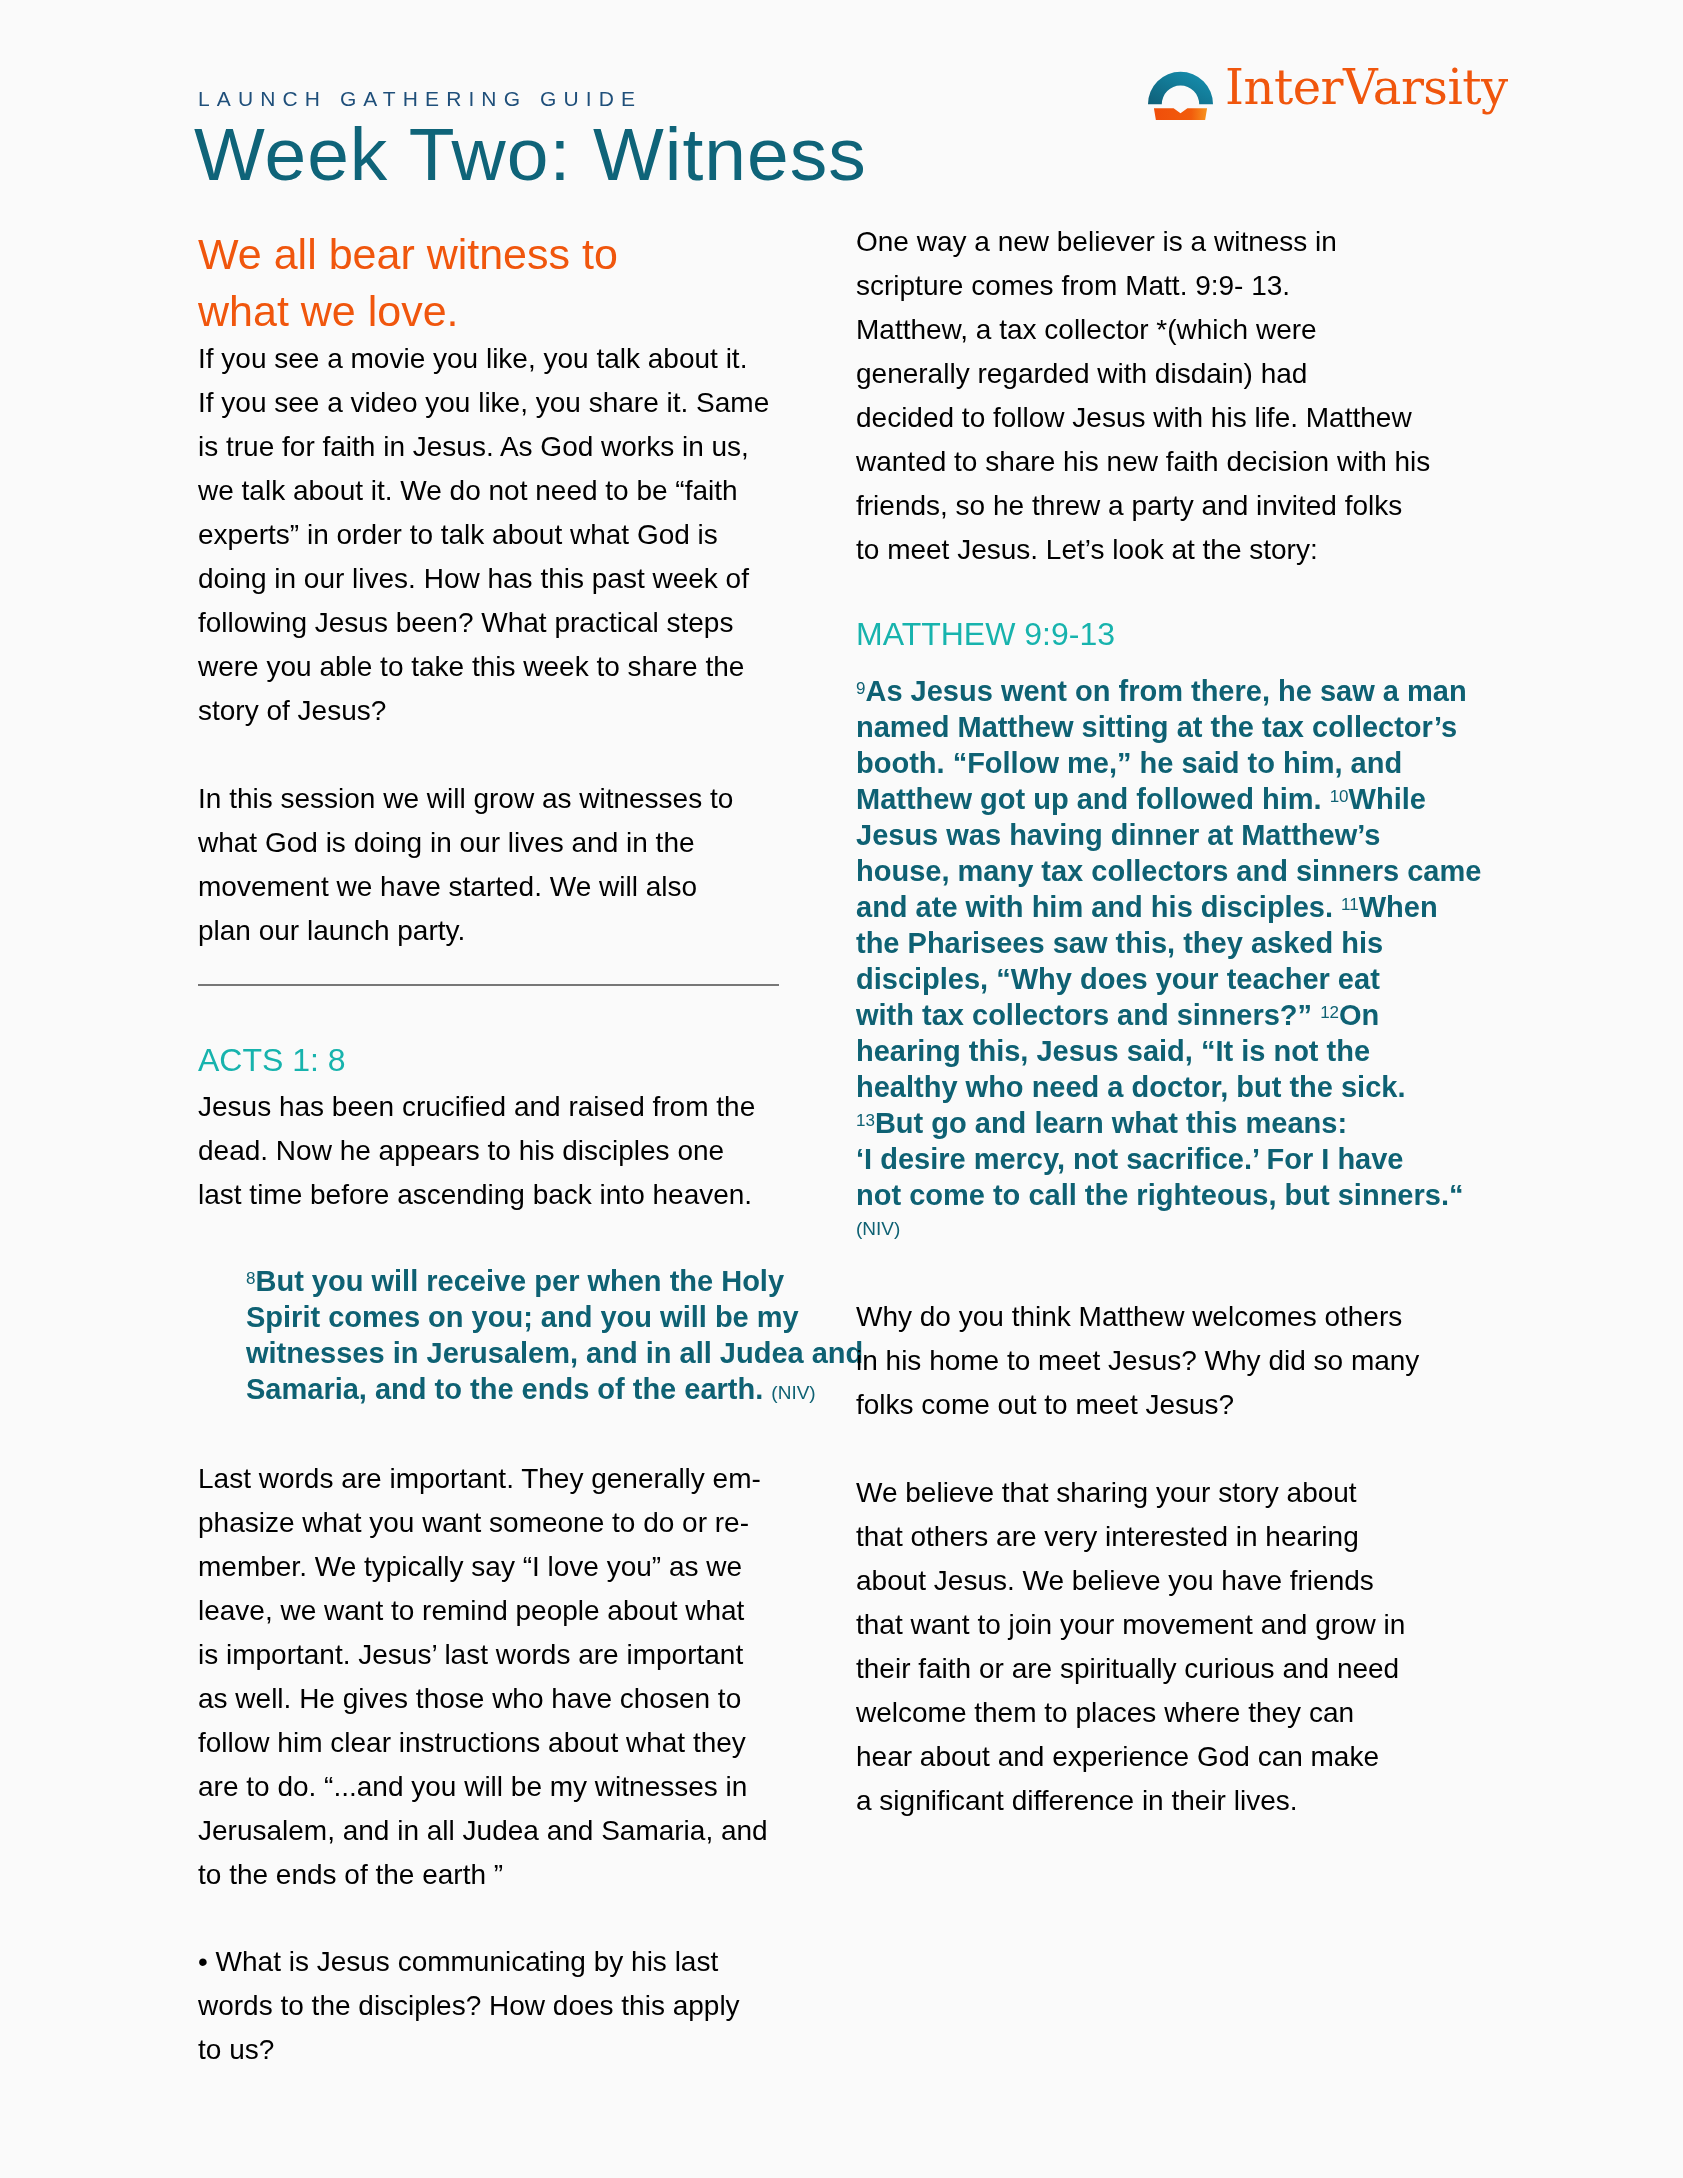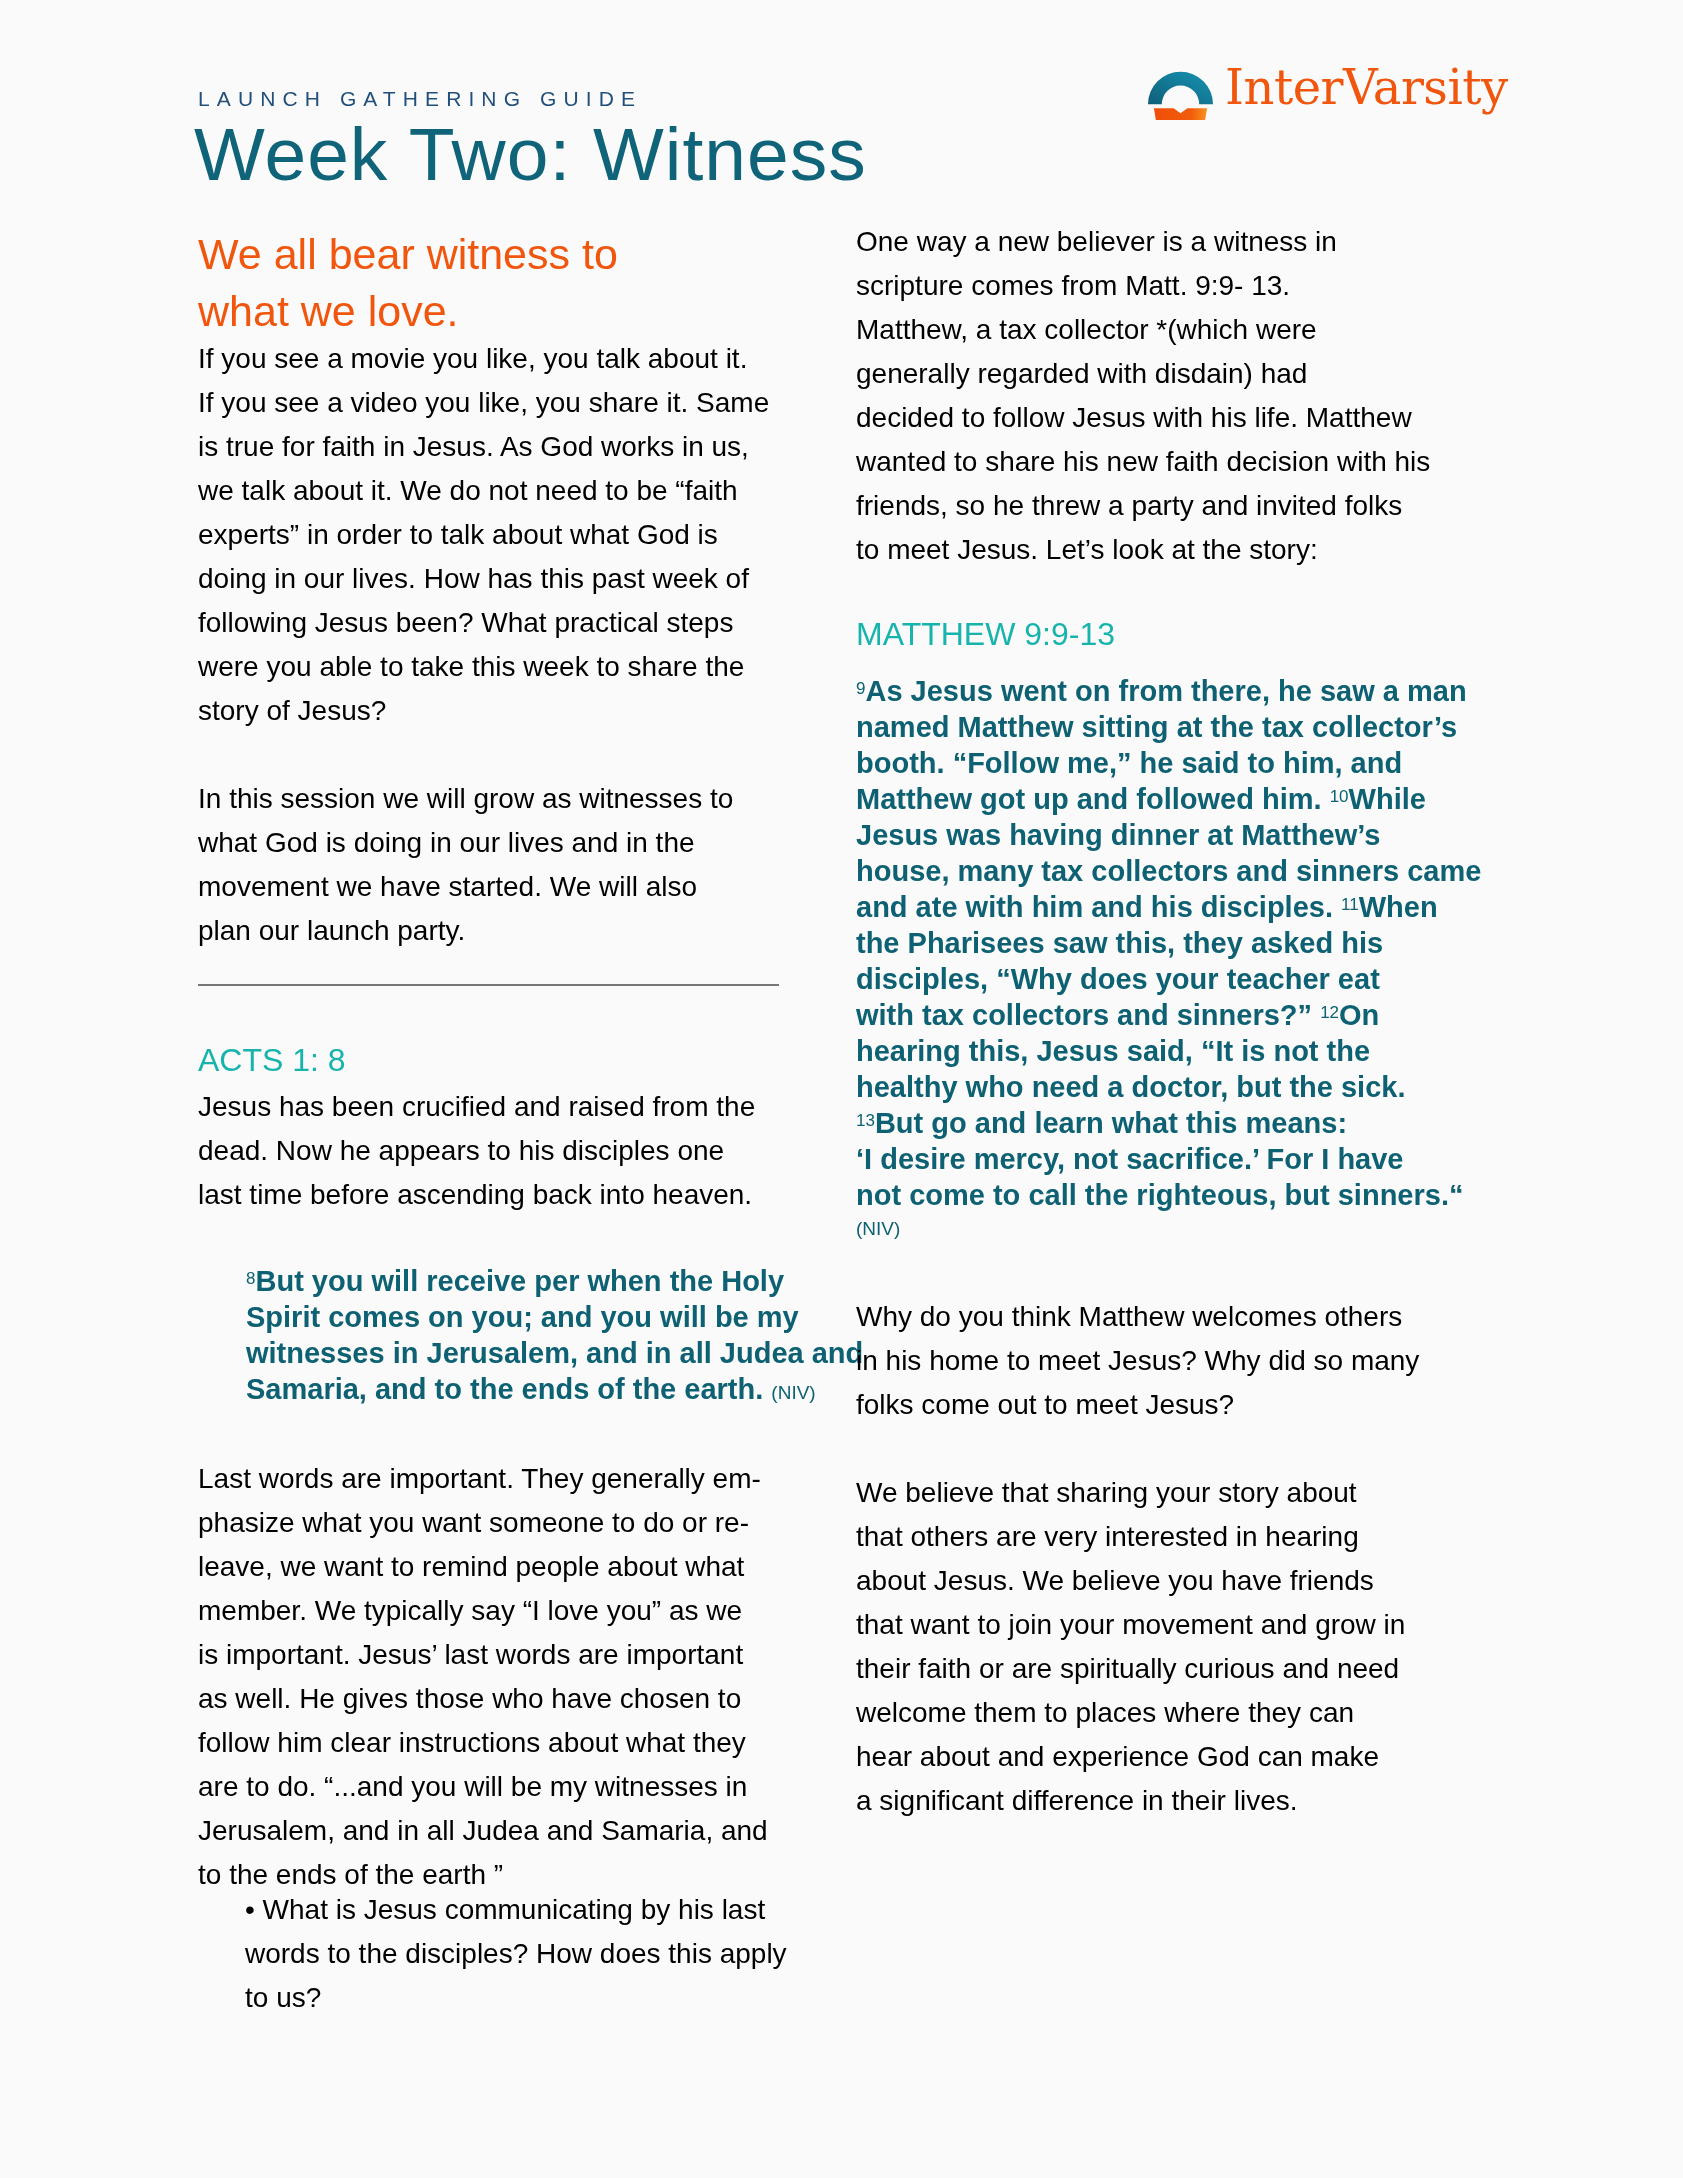--- a/index.html
+++ b/index.html
@@ -95,30 +95,30 @@
 <div class="abs verse" style="left:198px; top:1263px;margin-left:48px;">
   <div><sup>8</sup><span>But you will receive per when the Holy</span></div>
   <div>Spirit comes on you; and you will be my</div>
   <div>witnesses in Jerusalem, and in all Judea and</div>
   <div><span>Samaria, and to the ends of the earth.</span> <span class="niv">(NIV)</span></div>
 </div>
 
 <div class="abs body-text" style="left:198px; top:1457px;">
     <div>Last words are important. They generally em-</div>
     <div>phasize what you want someone to do or re-</div>
+    <div>member. We typically say “I love you” as we</div>
     <div>leave, we want to remind people about what</div>
-    <div>member. We typically say “I love you” as we</div>
     <div>is important. Jesus’ last words are important</div>
     <div>as well. He gives those who have chosen to</div>
     <div>follow him clear instructions about what they</div>
     <div>are to do. “...and you will be my witnesses in</div>
     <div>Jerusalem, and in all Judea and Samaria, and</div>
     <div>to the ends of the earth ”</div>
   </div>
-<div class="abs body-text" style="left:198px; top:1888px;margin-left:47px;">
+<div class="abs body-text" style="left:198px; top:1940px;">
     <div>• What is Jesus communicating by his last</div>
     <div>words to the disciples? How does this apply</div>
     <div>to us?</div>
   </div>
 
 <div class="abs body-text" style="left:856px; top:220px;">
     <div>One way a new believer is a witness in</div>
     <div>scripture comes from Matt. 9:9- 13.</div>
     <div>Matthew, a tax collector *(which were</div>
     <div>generally regarded with disdain) had</div>

